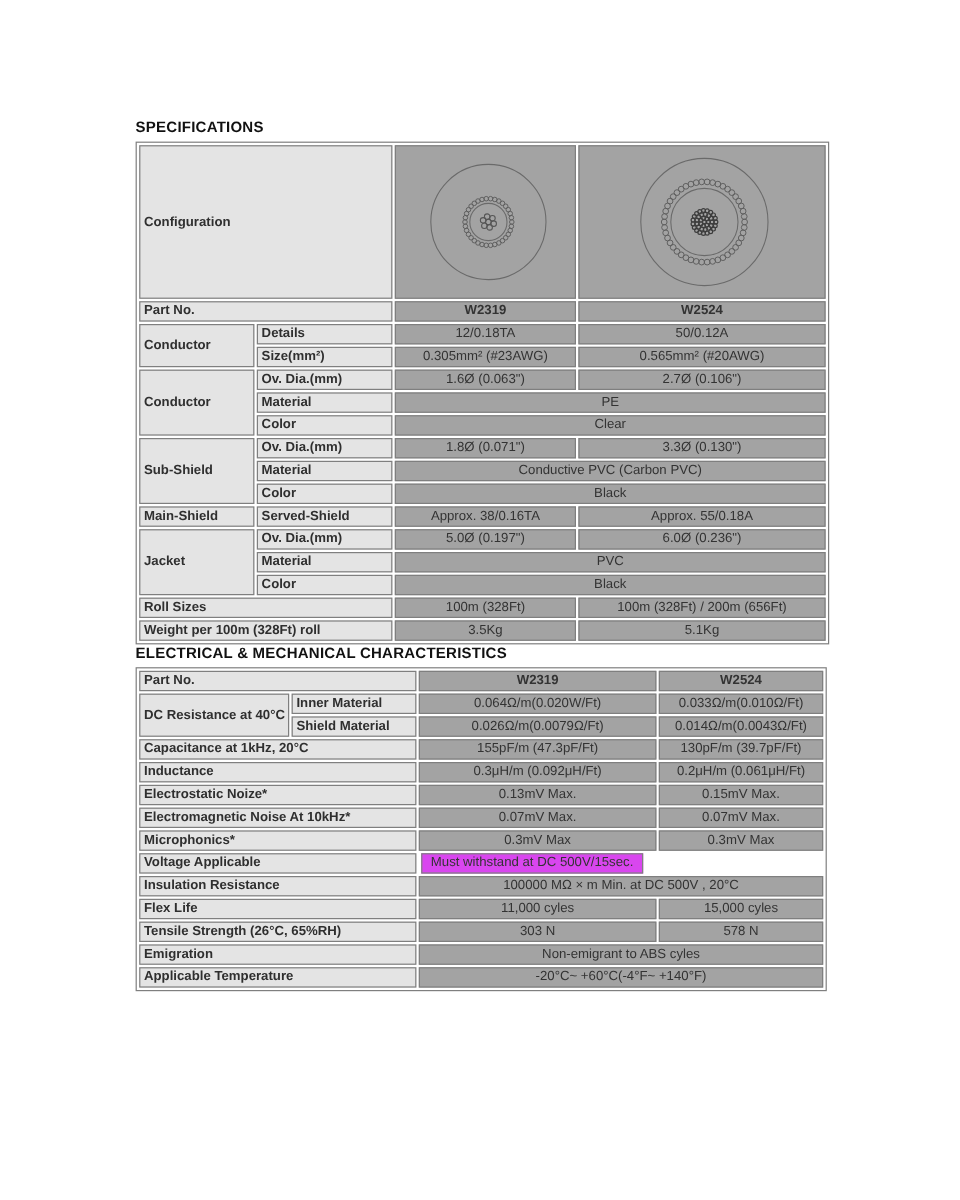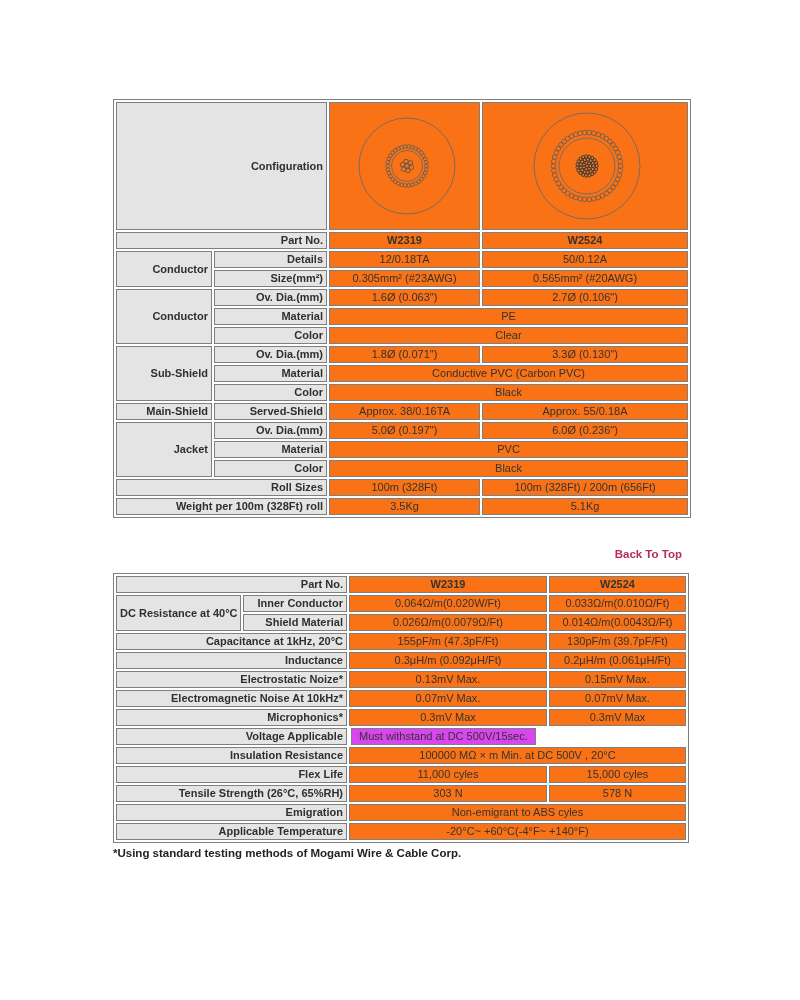--- a/index.html
+++ b/index.html
@@ -10,40 +10,41 @@
   }
   *{box-sizing:content-box;}
   body{margin:0;background:#fff;}
   .page{position:relative;width:800px;height:1000px;background:#fff;overflow:hidden;
         font-family:"Liberation Sans","DejaVu Sans",sans-serif;color:var(--text);}
   .content{position:absolute;left:113px;top:99px;width:573px;}
   .sec-heading{font-size:12.5px;font-weight:bold;color:#111;margin:0 0 5px 0;letter-spacing:0.2px;}
   table.spec{border-collapse:separate;border-spacing:2px;border:1px solid var(--border);
              table-layout:fixed;width:572px;}
   th.lbl{background:var(--label-bg);border:1px solid var(--border);font-size:11px;font-weight:bold;
-         text-align:right;padding:0 3px;height:15px;line-height:15px;color:#2f2f2f;
+         text-align:left;padding:0 3px;height:15px;line-height:15px;color:#2f2f2f;
          white-space:nowrap;overflow:hidden;}
-  td.val{background:#f97316;border:1px solid var(--border);font-size:11px;text-align:center;
+  td.val{background:#a3a3a3;border:1px solid var(--border);font-size:11px;text-align:center;
          padding:0 2px;height:15px;line-height:15px;color:#333;white-space:nowrap;overflow:hidden;}
   td.val.b{font-weight:bold;}
   tr.tall th.lbl, tr.tall td.val{height:126px;line-height:normal;vertical-align:middle;}
   td.val.hug{border:none;background:transparent;text-align:left;overflow:visible;}
   td.val.hug .hugbox{display:inline-block;border:1px solid var(--border);background:#d946ef;
                      padding:0 7px;height:15px;line-height:15px;}
   .backtop{text-align:right;margin:26px 4px 11px 0;}
   .backtop a{color:var(--link);font-size:11.5px;font-weight:bold;text-decoration:none;cursor:pointer;}
   .footnote{font-size:11.5px;font-weight:bold;color:#222;margin-top:4px;}
   svg.diagram{display:block;margin:0 auto;}
 </style>
 </head>
 <body>
 
 <div class="page">
   <div class="content">
 
+    <div class="sec-heading">SPECIFICATIONS</div>
     <table class="spec" id="spec-table">
         <colgroup>
           <col style="width: 96px;">
           <col style="width: 113px;">
           <col style="width: 151px;">
           <col style="width: 206px;">
         </colgroup>
         <tbody>
           <tr class="tall">
             <th class="lbl" colspan="2">Configuration</th>
@@ -257,40 +258,38 @@
             <td class="val">100m (328Ft) / 200m (656Ft)</td>
           </tr>
           <tr>
             <th class="lbl" colspan="2">Weight per 100m (328Ft) roll</th>
             <td class="val">3.5Kg</td>
             <td class="val">5.1Kg</td>
           </tr>
         </tbody>
       </table>
 
-    <div class="backtop">
-      <a>Back To Top</a>
-    </div>
-
+
+    <div class="sec-heading">ELECTRICAL &amp; MECHANICAL CHARACTERISTICS</div>
     <table class="spec" id="elec-table">
         <colgroup>
           <col style="width: 125px;">
           <col style="width: 104px;">
           <col style="width: 198px;">
           <col style="width: 137px;">
         </colgroup>
         <tbody>
           <tr>
             <th class="lbl" colspan="2">Part No.</th>
             <td class="val b">W2319</td>
             <td class="val b">W2524</td>
           </tr>
           <tr>
             <th class="lbl" rowspan="2">DC Resistance at 40°C</th>
-            <th class="lbl">Inner Conductor</th>
+            <th class="lbl">Inner Material</th>
             <td class="val">0.064Ω/m(0.020W/Ft)</td>
             <td class="val">0.033Ω/m(0.010Ω/Ft)</td>
           </tr>
           <tr>
             <th class="lbl">Shield Material</th>
             <td class="val">0.026Ω/m(0.0079Ω/Ft)</td>
             <td class="val">0.014Ω/m(0.0043Ω/Ft)</td>
           </tr>
           <tr>
             <th class="lbl" colspan="2">Capacitance at 1kHz, 20°C</th>
@@ -339,15 +338,14 @@
             <th class="lbl" colspan="2">Emigration</th>
             <td class="val" colspan="2">Non-emigrant to ABS cyles</td>
           </tr>
           <tr>
             <th class="lbl" colspan="2">Applicable Temperature</th>
             <td class="val" colspan="2">-20°C~ +60°C(-4°F~ +140°F)</td>
           </tr>
         </tbody>
       </table>
 
-    <div class="footnote">*Using standard testing methods of Mogami Wire &amp; Cable Corp.</div>
   </div>
 </div>
 
 </body></html>

